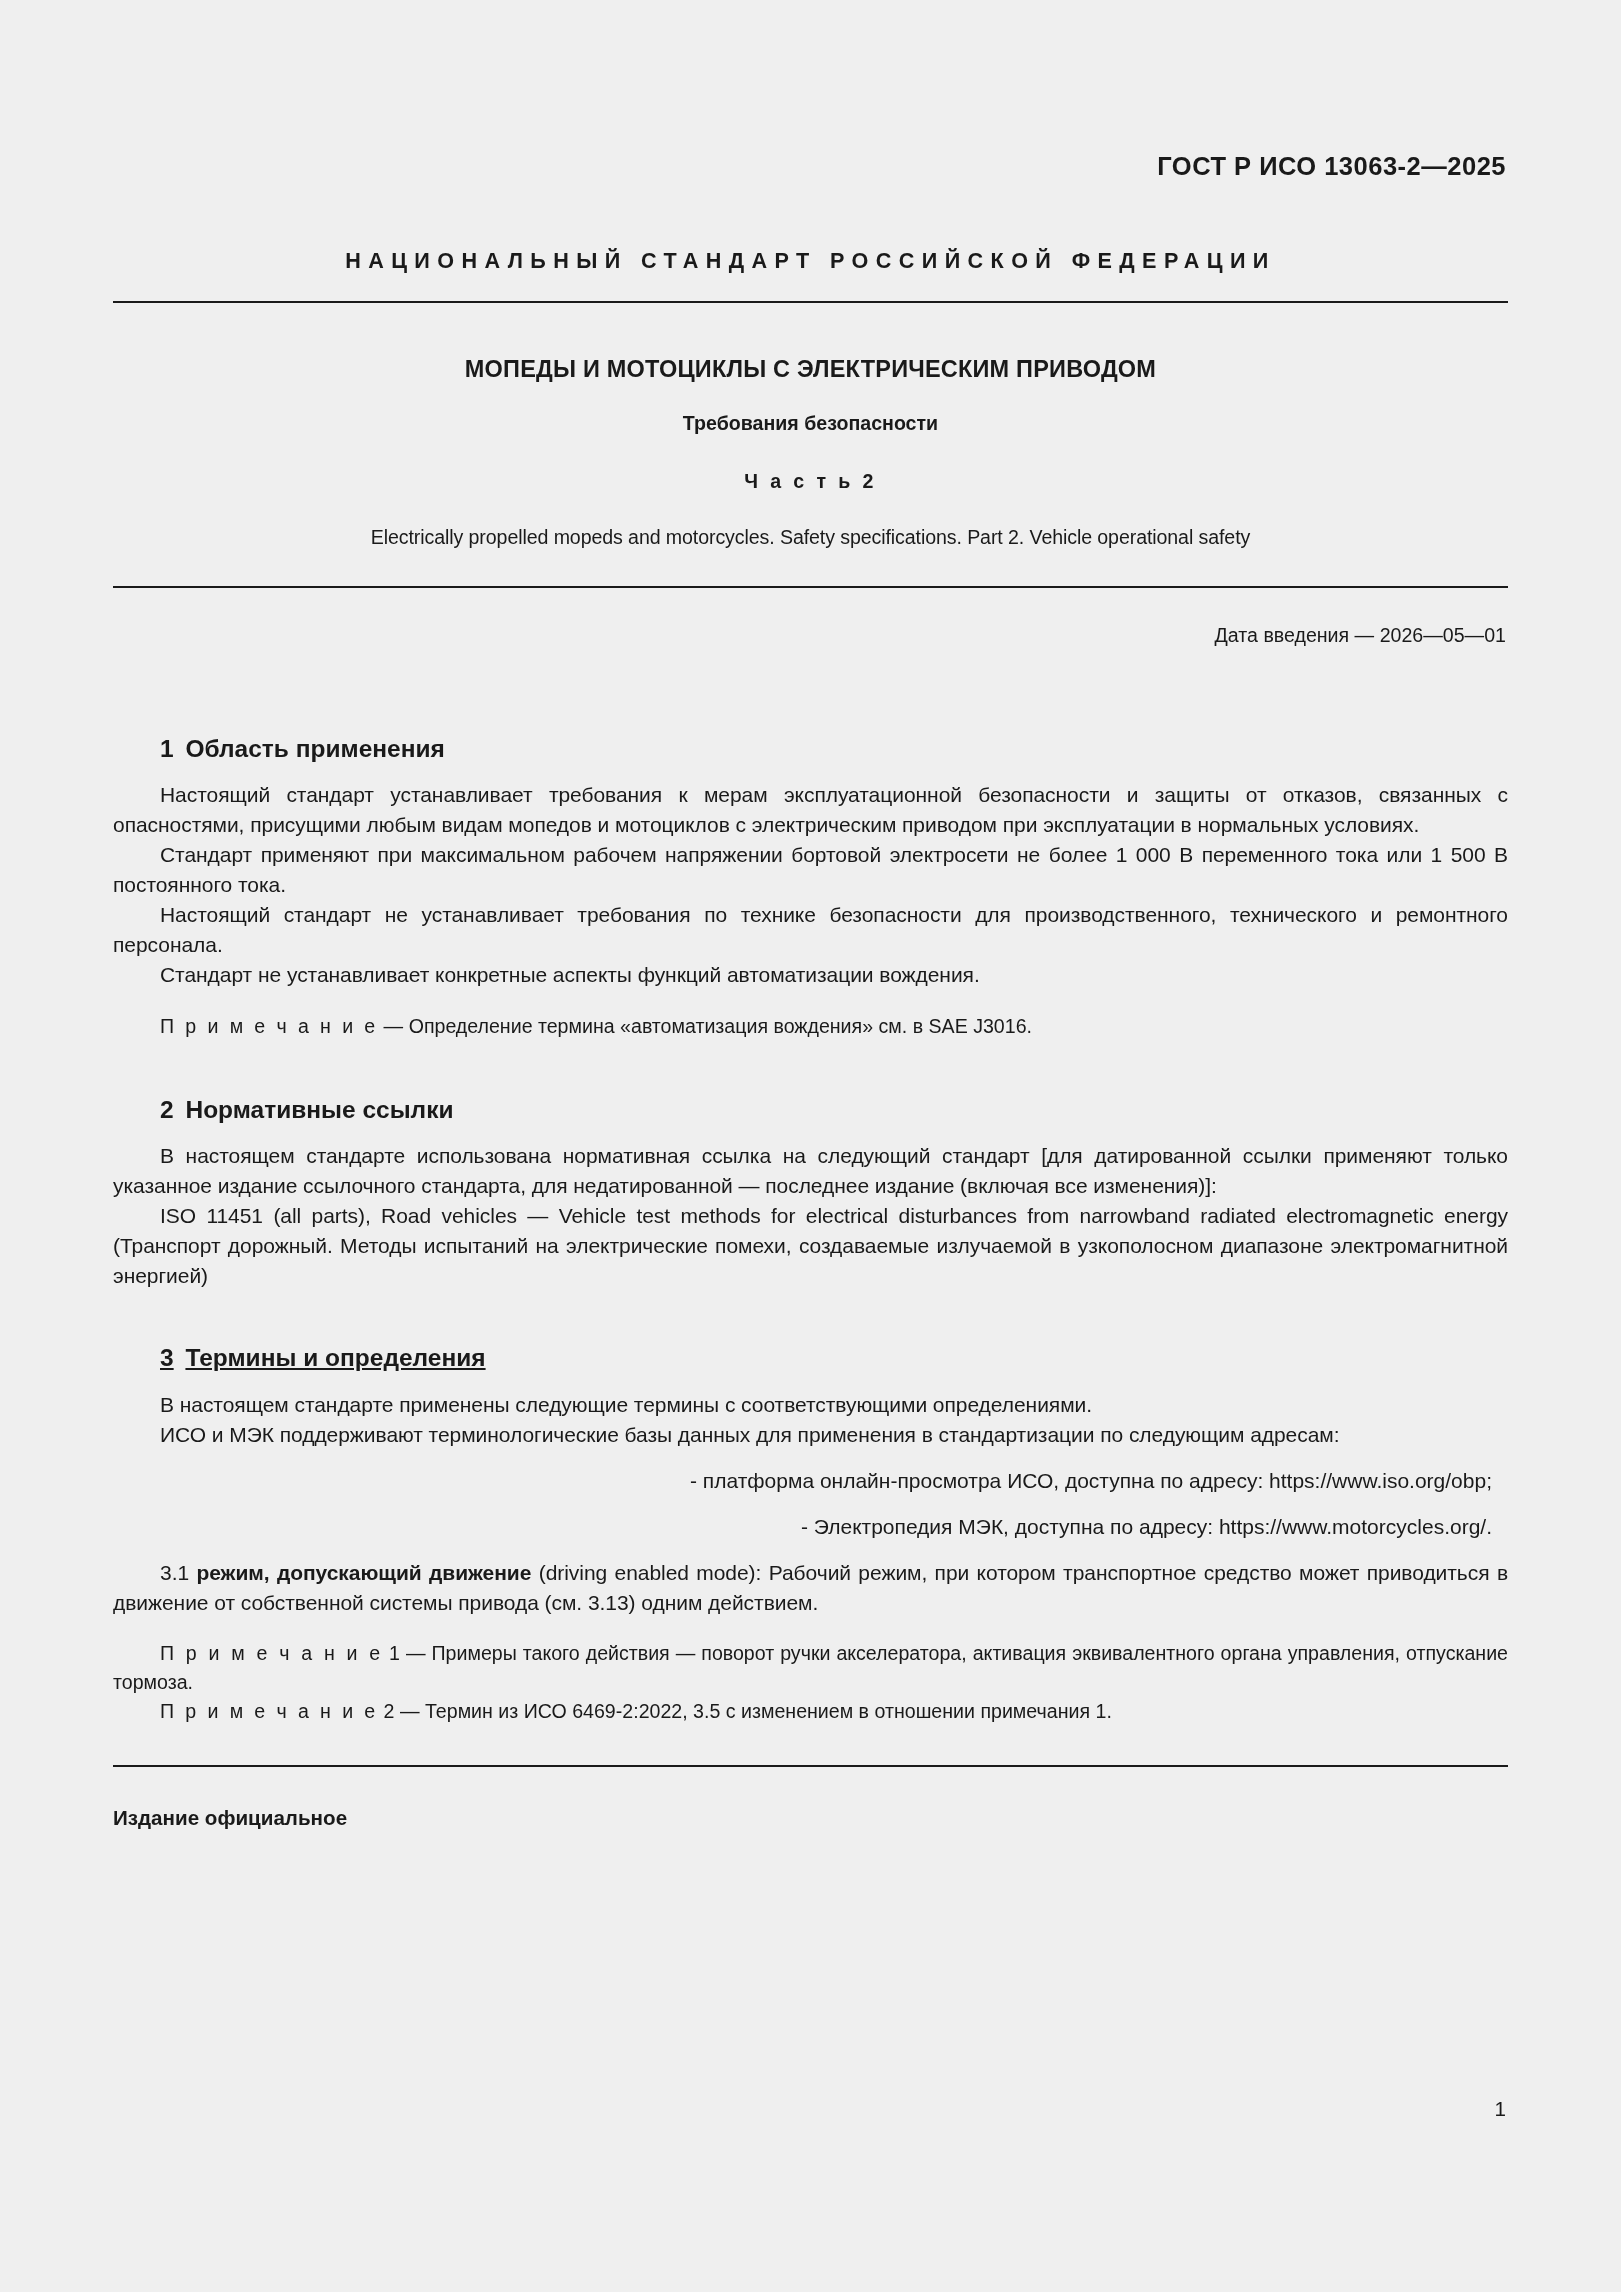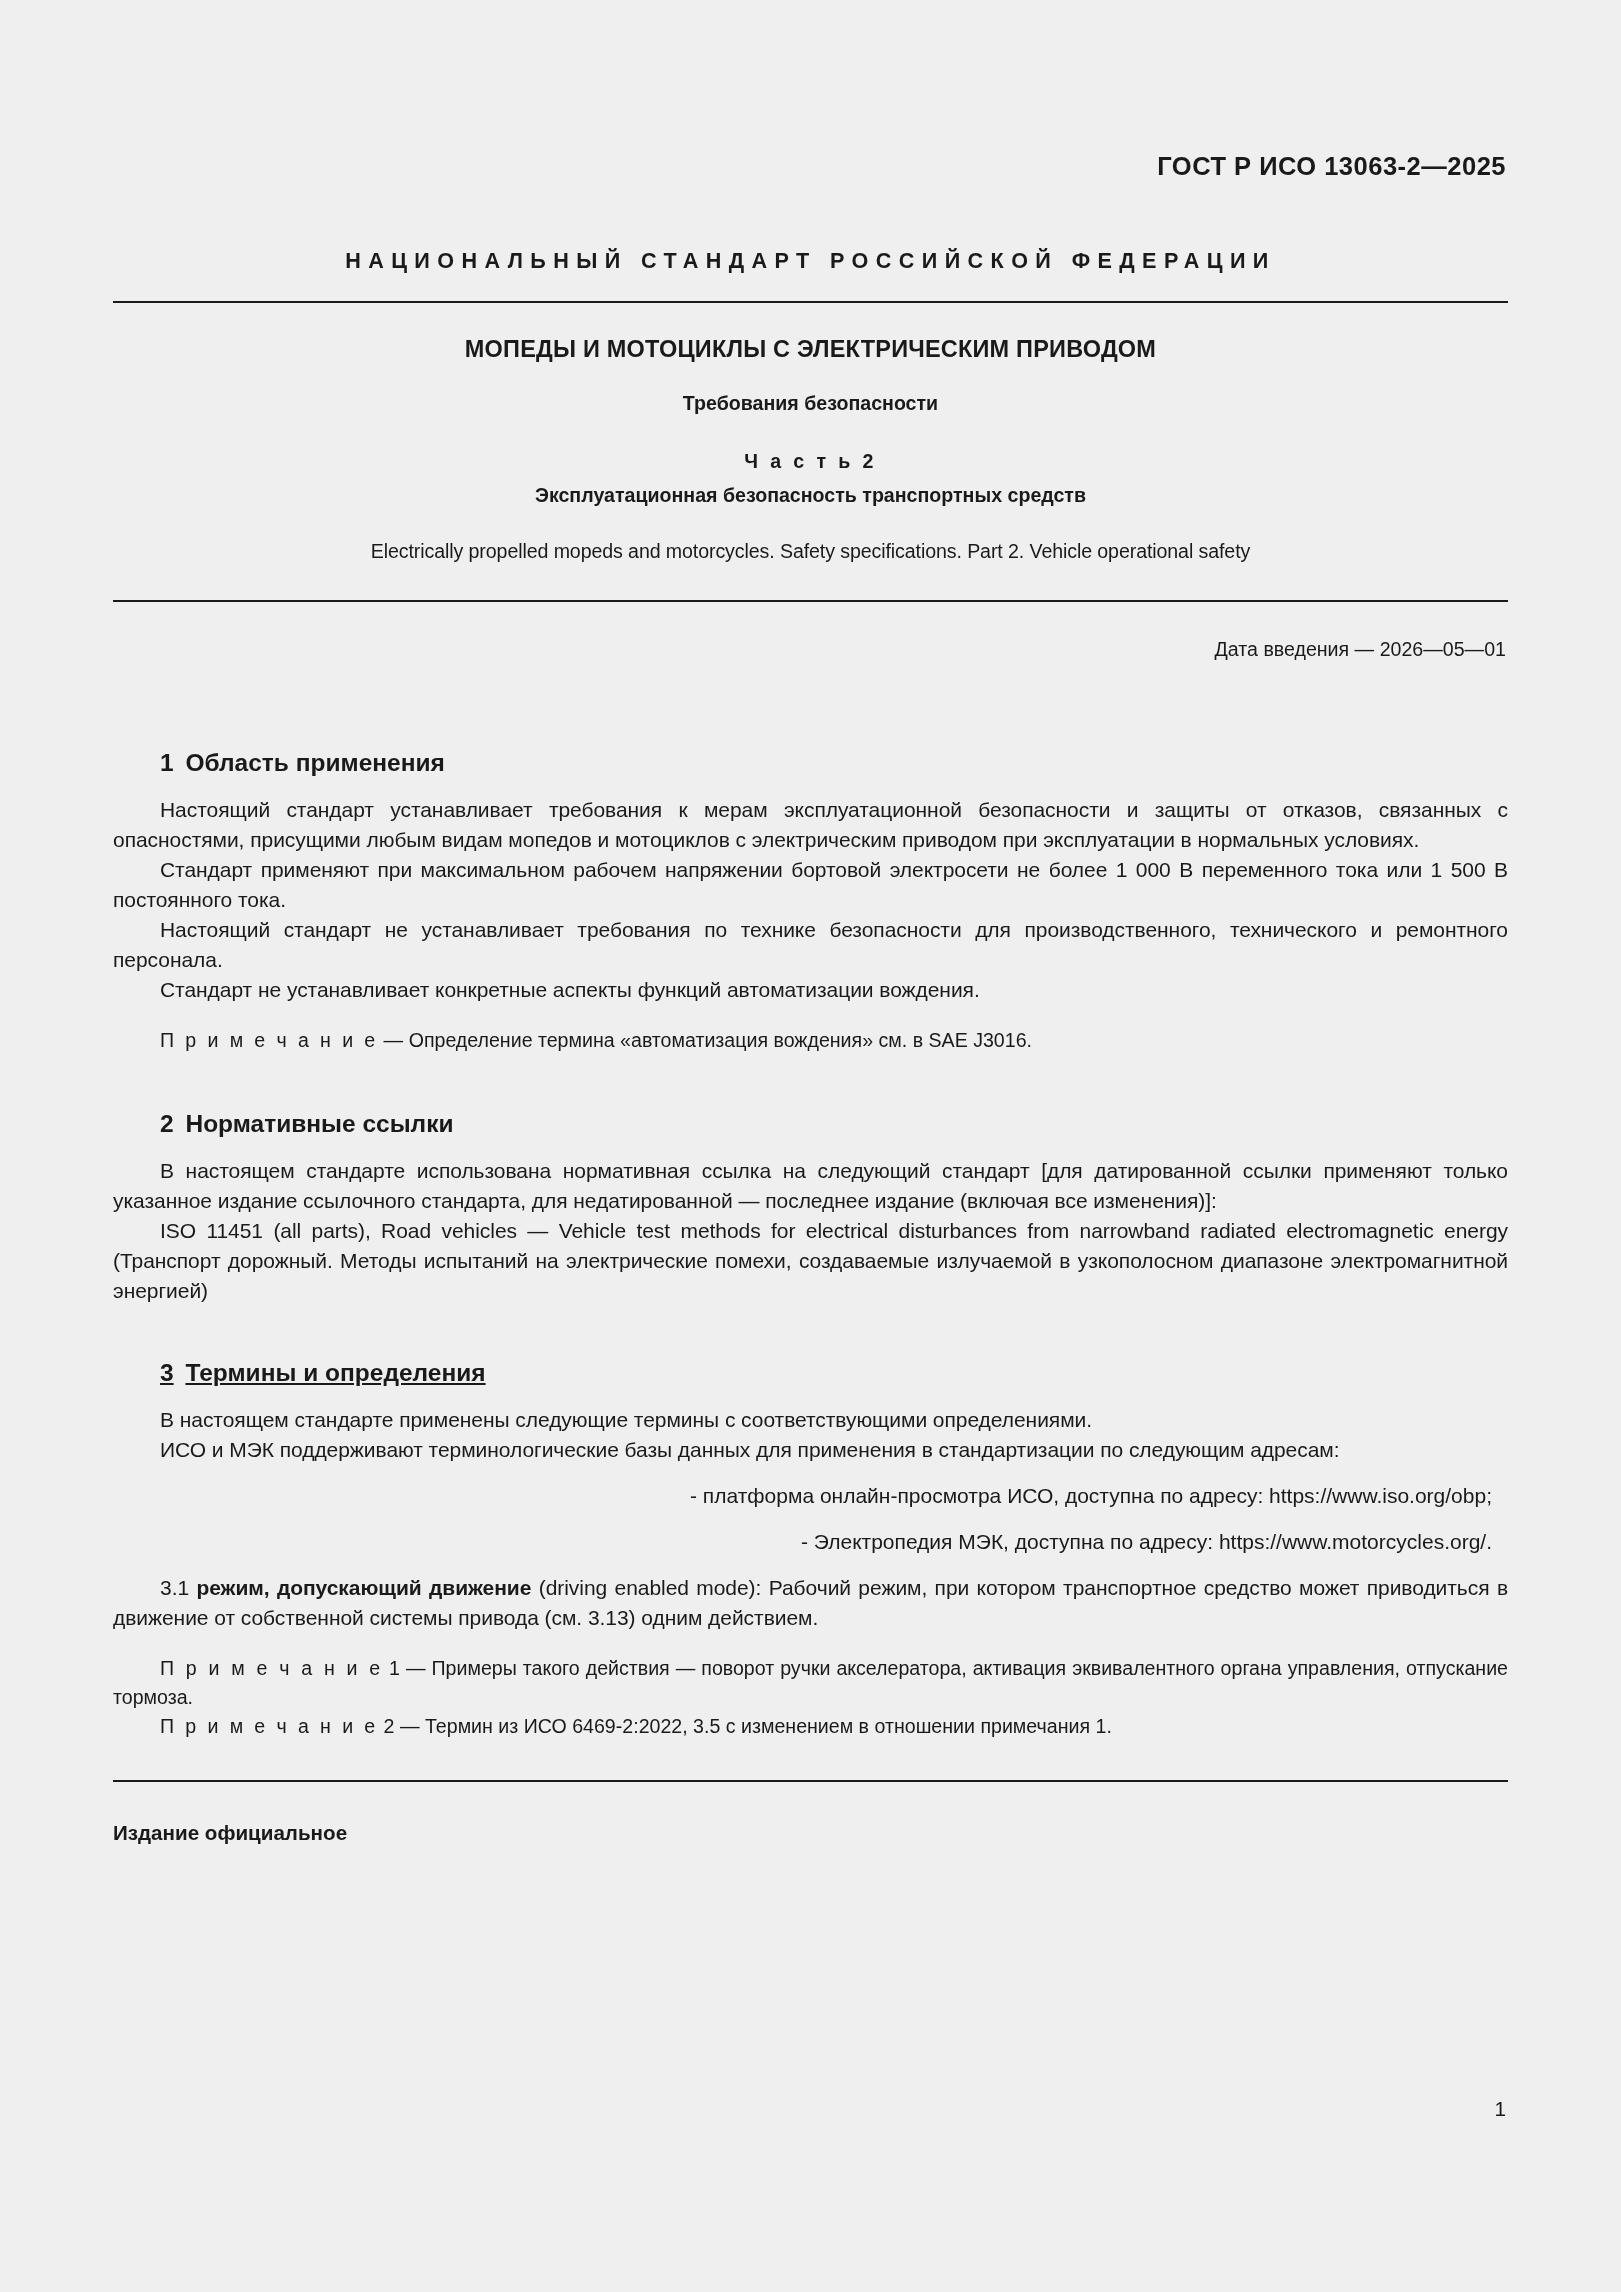--- a/index.html
+++ b/index.html
@@ -43,21 +43,21 @@
   .rule {
     border-top: 2.9px solid #1a1a1a;
     margin-top: 26.5px;
   }
   .title-block {
     text-align: center;
   }
   .title-main {
     font-size: 23.5px;
     font-weight: bold;
-    margin-top: 33px;
+    margin-top: 53px;
     letter-spacing: 0.2px;
   }
   .title-sub {
     font-size: 19.6px;
     font-weight: bold;
     margin-top: 29px;
   }
   .title-part {
     font-size: 19.6px;
     font-weight: bold;
@@ -144,21 +144,20 @@
   <div class="doc-code">ГОСТ Р ИСО 13063-2—2025</div>
 
   <div class="nat-standard">НАЦИОНАЛЬНЫЙ СТАНДАРТ РОССИЙСКОЙ ФЕДЕРАЦИИ</div>
 
   <div class="rule"></div>
 
   <div class="title-block">
     <div class="title-main">МОПЕДЫ И МОТОЦИКЛЫ С ЭЛЕКТРИЧЕСКИМ ПРИВОДОМ</div>
     <div class="title-sub">Требования безопасности</div>
     <div class="title-part">Ч а с т ь  2</div>
-    <div class="title-part2">Эксплуатационная безопасность транспортных средств</div>
     <div class="title-en">Electrically propelled mopeds and motorcycles. Safety specifications. Part 2. Vehicle operational safety</div>
   </div>
 
   <div class="rule-after-title"></div>
 
   <div class="intro-date">Дата введения — 2026—05—01</div>
 
   <div class="section-heading sec1" style="margin-top:88px;">
     <span class="num">1</span><span>Область применения</span>
   </div>

